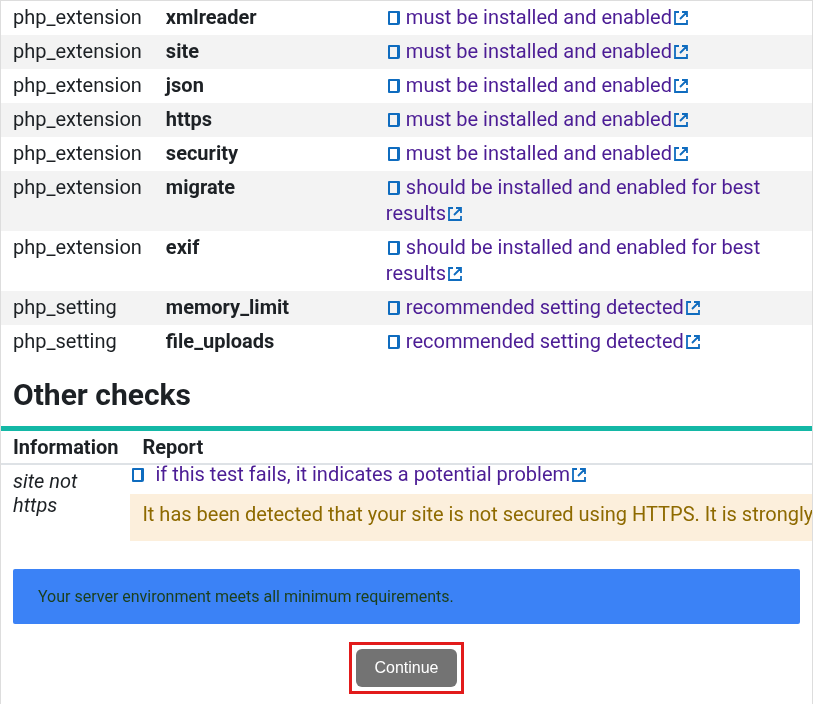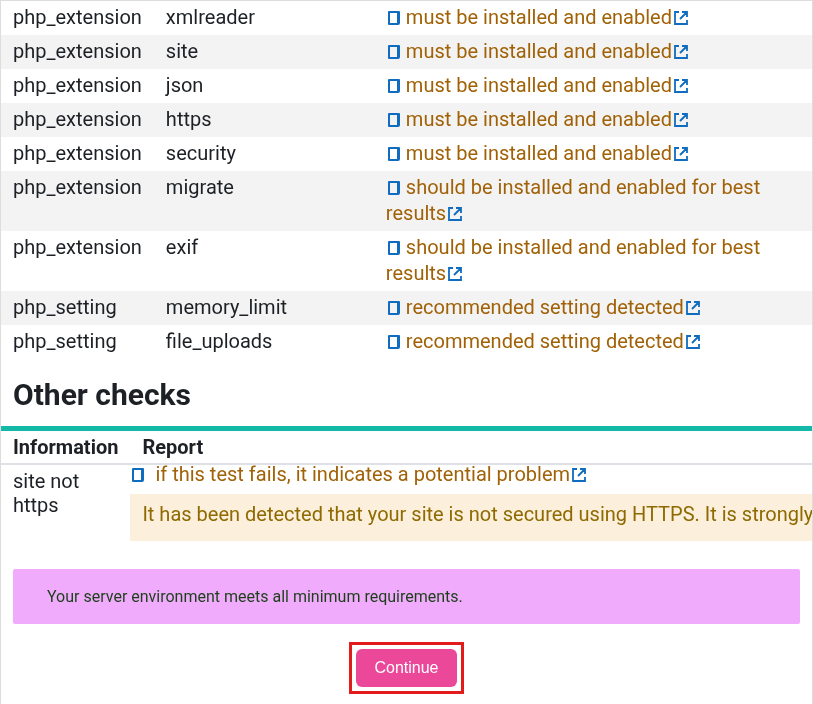--- a/index.html
+++ b/index.html
@@ -10,46 +10,46 @@
       background: #fff;
       width: 813px;
       border: 1px solid #ddd;
       overflow: hidden;
     }
     table { width: 100%; border-collapse: collapse; }
     th, td { text-align: left; padding: 4px 12px; vertical-align: top; font-size: 20px; }
     th { font-weight: 700; border-bottom: 2px solid #dee2e6; }
     .checks-table tbody tr:nth-child(even) td { background: #f3f3f3; }
     .checks-table td:nth-child(1) { width: 125px; }
-    .checks-table td:nth-child(2) { width: 220px; }
-    .link { color: #a16207; text-decoration: none; cursor: pointer; }
+    .checks-table td:nth-child(2) { width: 220px; font-weight: bold; }
+    .link { color: #4c1d95; text-decoration: none; cursor: pointer; }
     .icon-book { color: #0f6cbf; margin-right: 4px; display: inline-block; vertical-align: -2px; }
     .icon-ext { color: #0f6cbf; margin-left: 1px; display: inline-block; vertical-align: -2px; }
     h2 { font-size: 30px; font-weight: 700; padding: 18px 20px 14px 12px; }
     .other-table th { border-top: 5px solid #14b8a6; }
-    .other-table td:nth-child(1) { width: 115px; }
+    .other-table td:nth-child(1) { width: 115px; font-style: italic; }
     .warning-msg {
       color: #8e6a00;
       padding: 6px 0 8px 0;
       line-height: 1.45;
       white-space: nowrap;
       overflow: hidden;
     }
     .report-cell { background: #fcefdc; }
     .report-inner-link { background: #fff; padding: 2px 0 6px 0; margin: -9px -12px 0 -12px; padding-left: 0; }
     .success-box {
       margin: 28px 12px 0 12px;
-      background: #f0abfc;
+      background: #3b82f6;
       color: #1c3f1a;
-      padding: 18px 34px;
+      padding: 18px 25px;
       border-radius: 2px;
     }
     .button-row { text-align: center; padding: 18px 0 24px 0; }
     .continue-btn {
-      background: #ec4899;
+      background: #737373;
       color: #fff;
       border: none;
       padding: 10px 18px;
       font-size: 16px;
       border-radius: 6px;
       cursor: pointer;
     }
     .highlight-box {
       display: inline-block;
       border: 3px solid #e21b1b;

